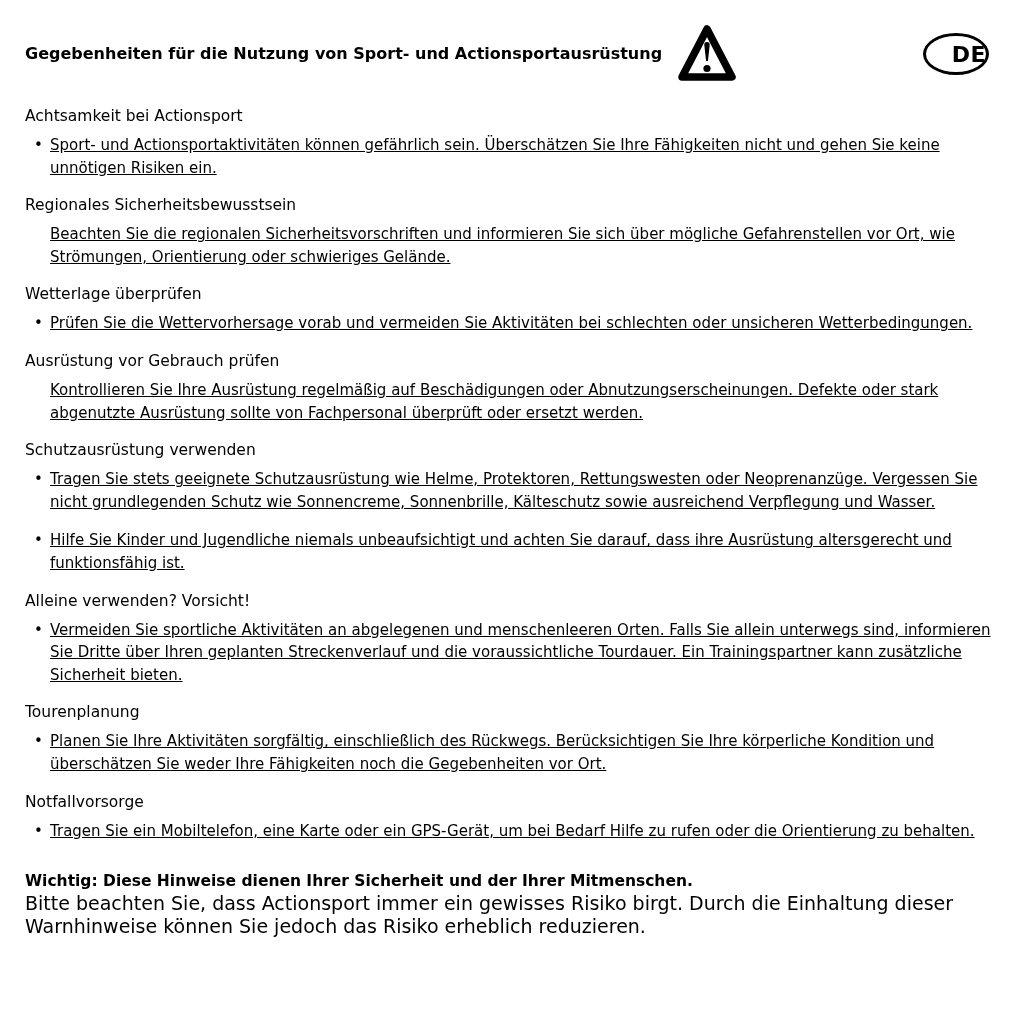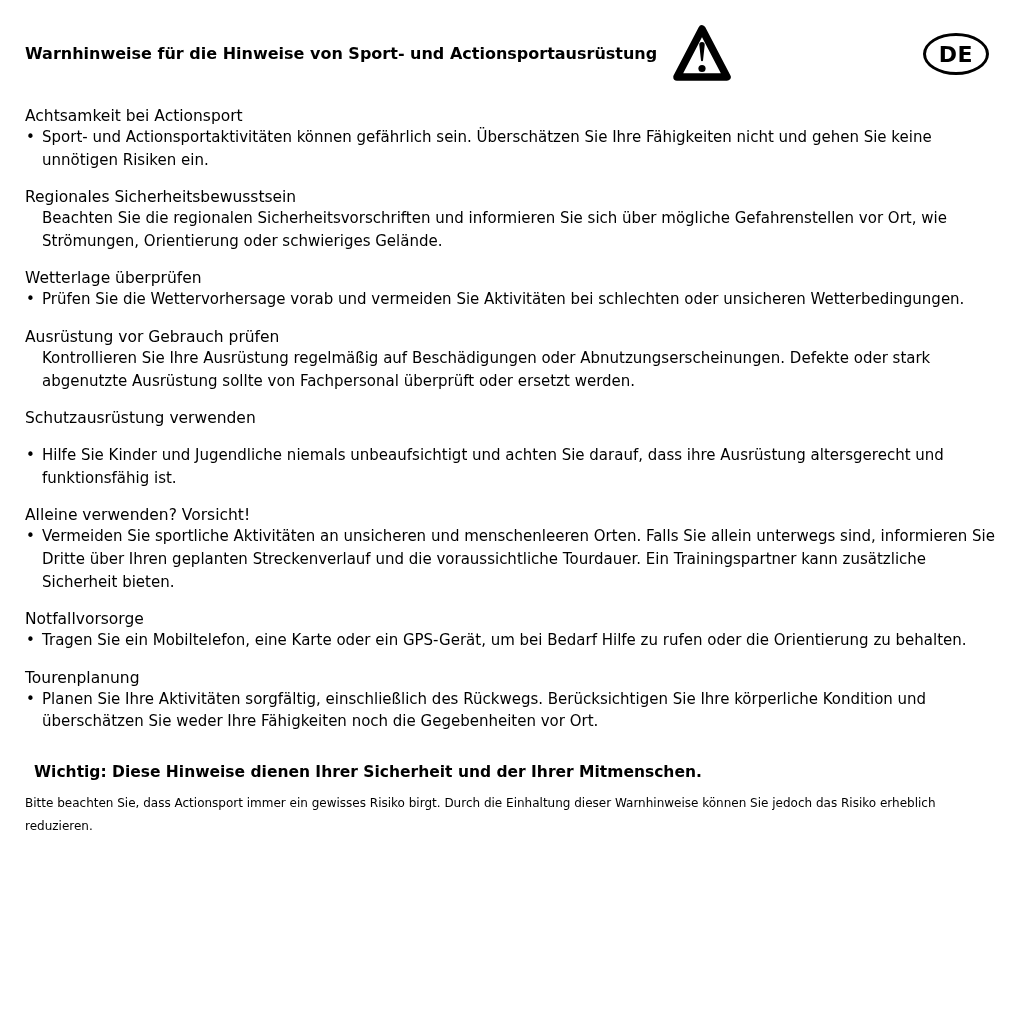--- a/index.html
+++ b/index.html
@@ -35,67 +35,68 @@
   .lang-badge {
     flex: none;
     margin-left: auto;
     margin-right: 11px;
     width: 66px;
     height: 42px;
     border: 3.5px solid #000000;
     border-radius: 50%;
     display: flex;
     align-items: center;
-    justify-content: center;
+    justify-content: flex-end;
     font-size: 22px;
     font-weight: bold;
     letter-spacing: 0.5px;
   }
   
   section { margin-bottom: 16px; }
   section h2 {
     margin: 0;
     font-size: 15.5px;
     font-weight: normal;
     line-height: 20px;
   }
   .item {
-    margin: 0;
+    margin: 8px;
     font-size: 15px;
     line-height: 22.6px;
     padding-left: 17px;
     position: relative;
+    text-decoration: underline;
   }
   .item.bullet::before {
     content: "\2022";
     position: absolute;
     left: 1px;
     top: 0;
   }
   
   footer { margin-top: 29px; }
   footer .bold-line {
-    margin: 9px;
+    margin: 0;
     font-size: 15.5px;
     font-weight: bold;
     line-height: 21px;
   }
   footer .plain-line {
     margin: 0;
-    font-size: 12px;
+    font-size: 19px;
     line-height: 22.6px;
   }
 </style>
 </head>
 <body>
 
 <div class="page">
 
   <header class="hdr">
-    <h1>Warnhinweise für die Hinweise von Sport- und Actionsportausrüstung</h1>
+    <h1>Gegebenheiten für die Nutzung von Sport- und Actionsportausrüstung</h1>
     <svg class="tri-icon" width="58" height="62" viewBox="0 0 58 62" aria-hidden="true">
       <path d="M29 6 L54 54 L4 54 Z" fill="none" stroke="#000000" stroke-width="7.5" stroke-linejoin="round"></path>
       <path d="M29 19 C30.8 19 31.9 20.2 31.7 22 L30 37.5 C29.93 38.6 28.07 38.6 28 37.5 L26.3 22 C26.1 20.2 27.2 19 29 19 Z" fill="#000000"></path>
       <circle cx="29" cy="45.5" r="3.6" fill="#000000"></circle>
     </svg>
     <div class="lang-badge">
       <span>DE</span>
     </div>
   </header>
 
@@ -116,39 +117,40 @@
       <p class="item bullet">Prüfen Sie die Wettervorhersage vorab und vermeiden Sie Aktivitäten bei schlechten oder unsicheren Wetterbedingungen.</p>
     </section>
 
     <section>
       <h2>Ausrüstung vor Gebrauch prüfen</h2>
       <p class="item">Kontrollieren Sie Ihre Ausrüstung regelmäßig auf Beschädigungen oder Abnutzungserscheinungen. Defekte oder stark abgenutzte Ausrüstung sollte von Fachpersonal überprüft oder ersetzt werden.</p>
     </section>
 
     <section>
       <h2>Schutzausrüstung verwenden</h2>
+      <p class="item bullet">Tragen Sie stets geeignete Schutzausrüstung wie Helme, Protektoren, Rettungswesten oder Neoprenanzüge. Vergessen Sie nicht grundlegenden Schutz wie Sonnencreme, Sonnenbrille, Kälteschutz sowie ausreichend Verpflegung und Wasser.</p>
     </section>
 
     <section>
       <p class="item bullet">Hilfe Sie Kinder und Jugendliche niemals unbeaufsichtigt und achten Sie darauf, dass ihre Ausrüstung altersgerecht und funktionsfähig ist.</p>
     </section>
 
     <section>
       <h2>Alleine verwenden? Vorsicht!</h2>
-      <p class="item bullet">Vermeiden Sie sportliche Aktivitäten an unsicheren und menschenleeren Orten. Falls Sie allein unterwegs sind, informieren Sie Dritte über Ihren geplanten Streckenverlauf und die voraussichtliche Tourdauer. Ein Trainingspartner kann zusätzliche Sicherheit bieten.</p>
+      <p class="item bullet">Vermeiden Sie sportliche Aktivitäten an abgelegenen und menschenleeren Orten. Falls Sie allein unterwegs sind, informieren Sie Dritte über Ihren geplanten Streckenverlauf und die voraussichtliche Tourdauer. Ein Trainingspartner kann zusätzliche Sicherheit bieten.</p>
+    </section>
+
+    <section>
+      <h2>Tourenplanung</h2>
+      <p class="item bullet">Planen Sie Ihre Aktivitäten sorgfältig, einschließlich des Rückwegs. Berücksichtigen Sie Ihre körperliche Kondition und überschätzen Sie weder Ihre Fähigkeiten noch die Gegebenheiten vor Ort.</p>
     </section>
 
     <section>
       <h2>Notfallvorsorge</h2>
       <p class="item bullet">Tragen Sie ein Mobiltelefon, eine Karte oder ein GPS-Gerät, um bei Bedarf Hilfe zu rufen oder die Orientierung zu behalten.</p>
-    </section>
-
-    <section>
-      <h2>Tourenplanung</h2>
-      <p class="item bullet">Planen Sie Ihre Aktivitäten sorgfältig, einschließlich des Rückwegs. Berücksichtigen Sie Ihre körperliche Kondition und überschätzen Sie weder Ihre Fähigkeiten noch die Gegebenheiten vor Ort.</p>
     </section>
 
   </main>
 
   <footer>
     <p class="bold-line">Wichtig: Diese Hinweise dienen Ihrer Sicherheit und der Ihrer Mitmenschen.</p>
     <p class="plain-line">Bitte beachten Sie, dass Actionsport immer ein gewisses Risiko birgt. Durch die Einhaltung dieser Warnhinweise können Sie jedoch das Risiko erheblich reduzieren.</p>
   </footer>
 
 </div>

